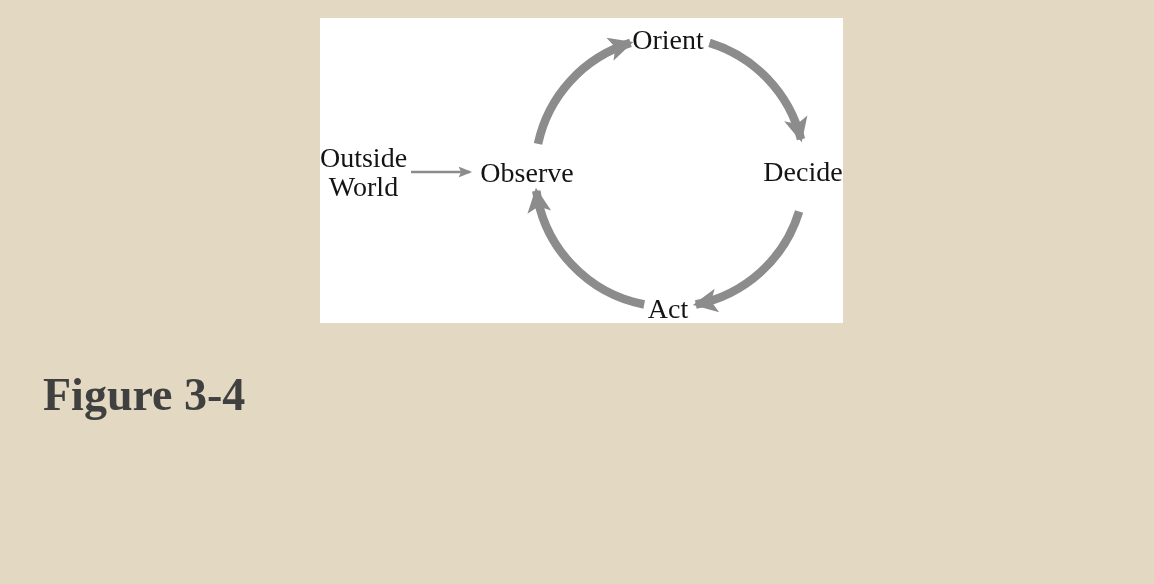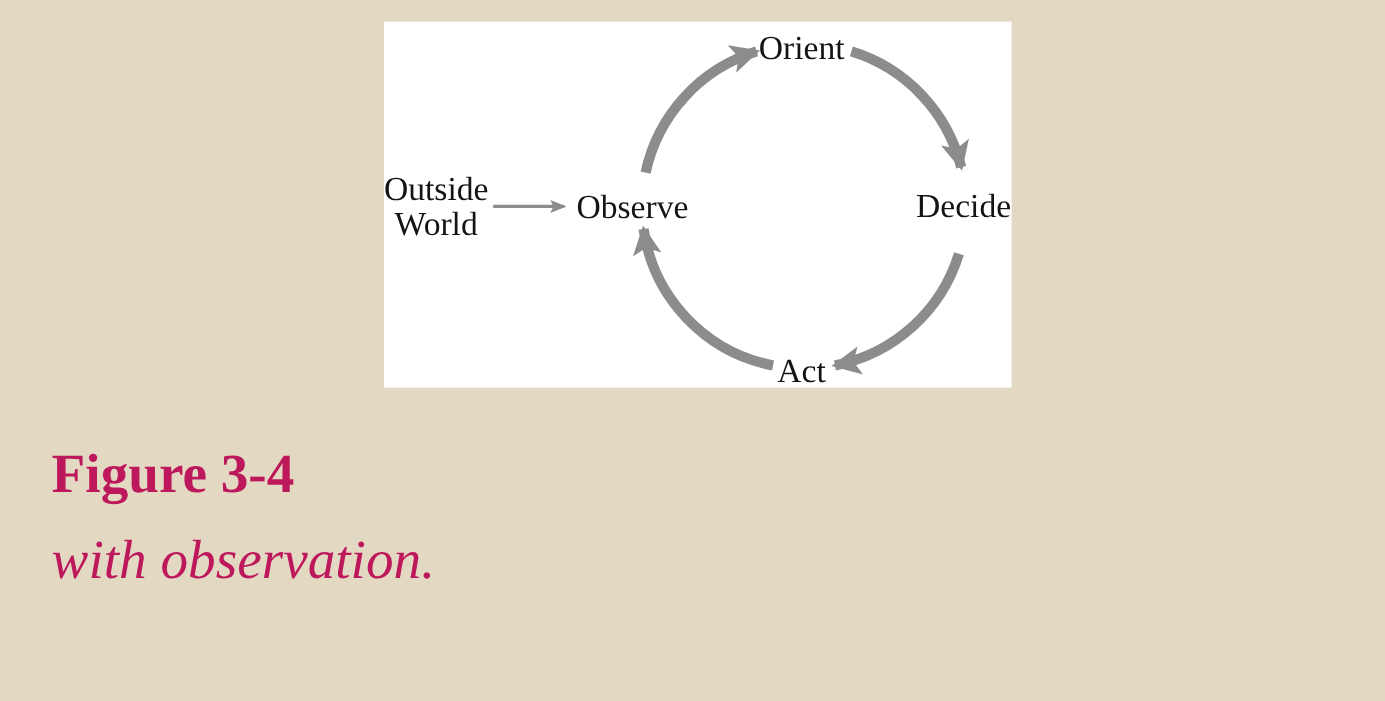--- a/index.html
+++ b/index.html
@@ -31,21 +31,21 @@
     stroke-width: 2.6;
   }
   .diagram-label {
     font-family: "Liberation Serif", serif;
     font-size: 28px;
     fill: #141414;
   }
   .caption {
     position: absolute;
     left: 43px; top: 359px;
-    color: #be185d;
+    color: #404040;
     font-size: 46px;
     line-height: 72px;
     white-space: nowrap;
   }
   .figure-label {
     font-weight: bold;
     font-style: normal;
   }
   .caption-line {
     font-style: italic;
@@ -79,16 +79,15 @@
 
       <text class="diagram-label" x="207" y="164" text-anchor="middle">Observe</text>
       <text class="diagram-label" x="348" y="31" text-anchor="middle">Orient</text>
       <text class="diagram-label" x="483" y="163" text-anchor="middle">Decide</text>
       <text class="diagram-label" x="348" y="300" text-anchor="middle">Act</text>
     </svg>
   </div>
 
   <div class="caption">
     <div class="figure-label">Figure 3-4</div>
-    <div class="caption-line">with observation.</div>
   </div>
 
 </div>
 
 </body></html>

